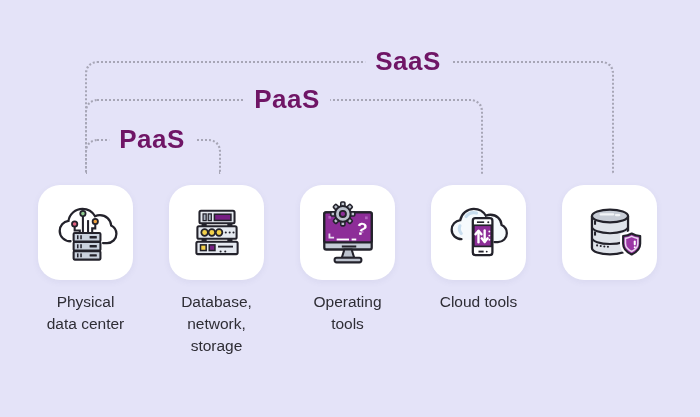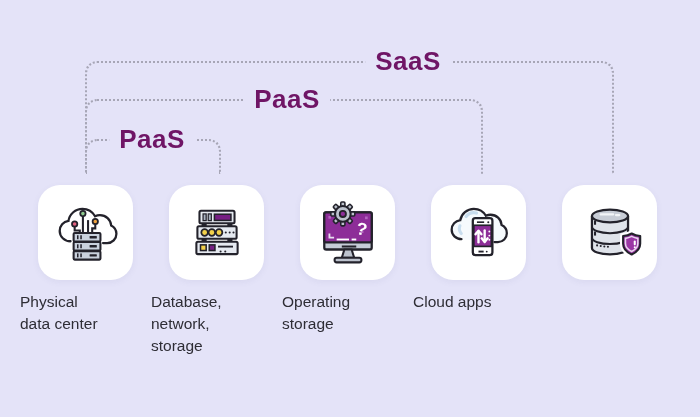--- a/index.html
+++ b/index.html
@@ -45,21 +45,21 @@
   .col{width:131px;display:flex;flex-direction:column;align-items:center;}
   .card{
     width:95px;height:95px;border-radius:22px;
     background:var(--card-background);
     box-shadow:0 2px 6px rgba(90,90,140,.08);
     display:flex;align-items:center;justify-content:center;
   }
   .card svg{width:66px;height:66px;display:block;}
   .card-label{
     margin-top:11px;font-size:15.5px;line-height:22px;
-    color:var(--label-text);
+    text-align:center;color:var(--label-text);
     white-space:pre-line;width:131px;
   }
 </style>
 </head>
 <body>
 
 <div class="stage">
 
   <div class="bracket" id="bracket-saas"></div>
   <div class="bracket" id="bracket-paas"></div>
@@ -173,21 +173,21 @@
             </g>
             <circle r="7.6" fill="#bcc2cd" stroke="#23222b" stroke-width="2"></circle>
             <circle r="3" fill="#8d2d98" stroke="#23222b" stroke-width="1.8"></circle>
           </g>
           <text x="40" y="33.5" font-size="17" font-weight="bold" fill="#ffffff" font-family="Liberation Sans, sans-serif" transform="rotate(12 43 28)">?</text>
           <path d="M28.5 48 H35.5 L38 56 H26 Z" fill="#bcc2cd" stroke="#23222b" stroke-width="2"></path>
           <rect x="19" y="56" width="26" height="4.5" rx="2" fill="#bcc2cd" stroke="#23222b" stroke-width="2"></rect>
         </svg>
       </div>
       <div class="card-label">Operating
-storage</div>
+tools</div>
     </div>
 
     <div class="col">
       <div class="card">
         <svg viewBox="0 0 64 64">
           <path d="M15 38 C9.5 38 5.5 33.8 5.5 28.8 C5.5 24 9 20.2 13.8 19.6 C14.9 13.3 20.4 8.5 27 8.5 C32 8.5 36.4 11.2 38.7 15.3 C40.1 14.7 41.6 14.3 43.2 14.3 C48.9 14.3 53.5 18.6 53.9 24.2 C56.9 25.6 59 28.7 59 32.2 C59 37 55.2 40.8 50.4 40.8 L47 40.8" fill="#f6fafd" stroke="#23222b" stroke-width="2.2" stroke-linecap="round"></path>
           <path d="M19.5 16 C22 12.8 26 11.6 29.5 12.6" fill="none" stroke="#c8ddee" stroke-width="3.2" stroke-linecap="round"></path>
           <path d="M13.5 25 C12.5 27.5 13 30.5 14.8 32.5" fill="none" stroke="#c8ddee" stroke-width="3" stroke-linecap="round"></path>
           <rect x="26" y="17.5" width="19" height="36" rx="2.5" fill="#ffffff" stroke="#23222b" stroke-width="2.2"></rect>
           <path d="M30 21.5 H37" stroke="#23222b" stroke-width="1.6"></path>
@@ -201,21 +201,21 @@
           </g>
           <g fill="#ffffff">
             <circle cx="42" cy="30.5" r="0.9"></circle>
               <circle cx="42" cy="34.5" r="0.9"></circle>
               <circle cx="42" cy="38.5" r="0.9"></circle>
           </g>
           <path d="M31.5 50 H36.5" stroke="#23222b" stroke-width="1.8"></path>
           <circle cx="39.5" cy="50" r="0.9" fill="#23222b"></circle>
         </svg>
       </div>
-      <div class="card-label">Cloud apps</div>
+      <div class="card-label">Cloud tools</div>
     </div>
 
     <div class="col">
       <div class="card">
         <svg viewBox="0 0 64 64">
           <path d="M14.5 15.5 V46.5 A17.5 6.2 0 0 0 49.5 46.5 V15.5" fill="#dfe3ea" stroke="#23222b" stroke-width="2.2"></path>
           <path d="M14.5 26 A17.5 6.2 0 0 0 49.5 26" fill="none" stroke="#23222b" stroke-width="2"></path>
           <path d="M14.5 36.5 A17.5 6.2 0 0 0 49.5 36.5" fill="none" stroke="#23222b" stroke-width="2"></path>
           <ellipse cx="32" cy="15.5" rx="17.5" ry="6.2" fill="#c7ccd6" stroke="#23222b" stroke-width="2.2"></ellipse>
           <path d="M23 14 H35" stroke="#f2f4f7" stroke-width="2.2" stroke-linecap="round"></path>

